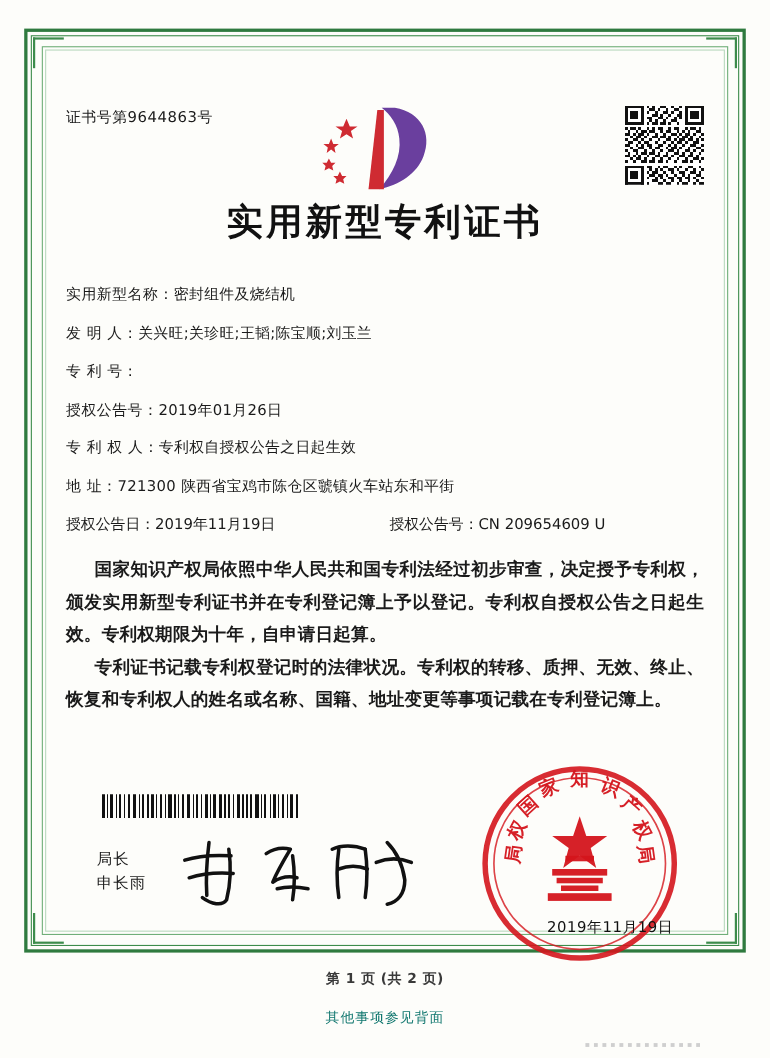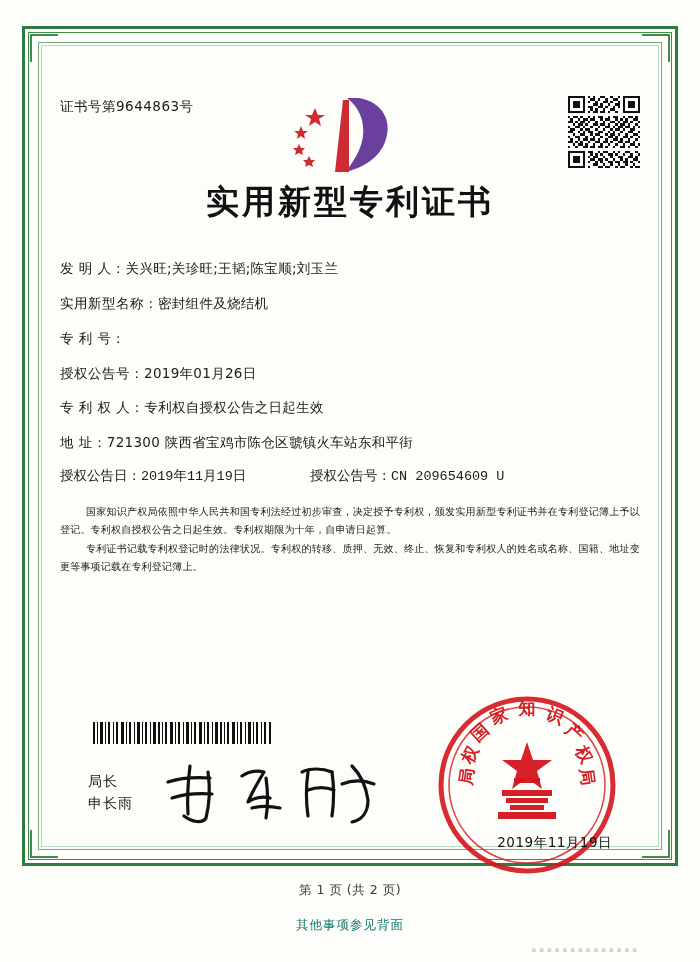--- a/index.html
+++ b/index.html
@@ -121,31 +121,31 @@
   }
   .field .val {
     flex: 1 1 auto;
     letter-spacing: 0.3px;
   }
   .field-row2 {
     display: flex;
     align-items: baseline;
     margin-bottom: 18px;
     font-size: 13.5px;
-    font-family: Liberation Mono, monospace;
   }
   .field-row2 .c1 { flex: 0 0 250px; }
-  .field-row2 .c2 { flex: 1 1 auto; }
+  .field-row2 .c2 { flex: 1 1 auto; margin-left: 44px; }
   .para {
-    font-size: 10px;
+    font-size: 16px;
     line-height: 1.85;
     text-align: justify;
     text-indent: 26px;
     margin: 0;
     letter-spacing: 0.2px;
+    font-weight: bold;
   }
   .para + .para { margin-top: 0px; }
 
   
   .barcode {
     position: absolute;
     left: 32px;
     top: 652px;
     width: 180px;
     height: 22px;
@@ -184,20 +184,21 @@
   }
   .page-num {
     position: absolute;
     left: 0;
     right: 0;
     top: 812px;
     text-align: center;
     font-size: 12.5px;
     color: #3a3a3a;
     letter-spacing: 0.5px;
+    font-weight: bold;
   }
   .footer-note {
     position: absolute;
     left: 0;
     right: 0;
     bottom: 28px;
     text-align: center;
     font-size: 12.5px;
     letter-spacing: 1px;
     color: #0f766e;
@@ -471,26 +472,26 @@
           <rect x="27" y="28" width="2" height="1"></rect>
       </g>
     </svg>
 
     <div class="cert-no">证书号第9644863号</div>
 
     <div class="title">实用新型专利证书</div>
 
     <div class="fields">
       <div class="field">
+        <span class="lbl">实用新型名称：</span>
+        <span class="val">密封组件及烧结机</span>
+      </div>
+      <div class="field">
         <span class="lbl">发 明 人：</span>
         <span class="val">关兴旺;关珍旺;王韬;陈宝顺;刘玉兰</span>
-      </div>
-      <div class="field">
-        <span class="lbl">实用新型名称：</span>
-        <span class="val">密封组件及烧结机</span>
       </div>
       <div class="field">
         <span class="lbl">专 利 号：</span>
       </div>
       <div class="field">
         <span class="lbl">授权公告号：</span>
         <span class="val">2019年01月26日</span>
       </div>
       <div class="field">
         <span class="lbl">专 利 权 人：</span>

